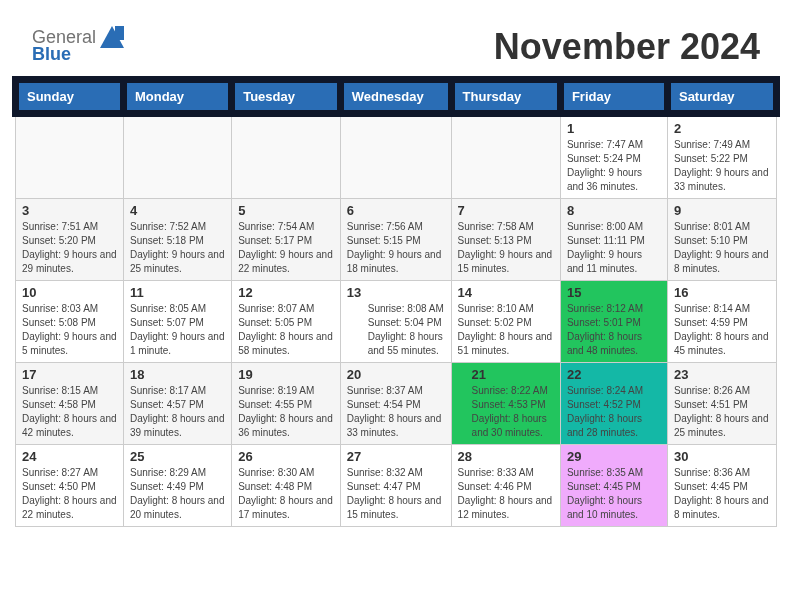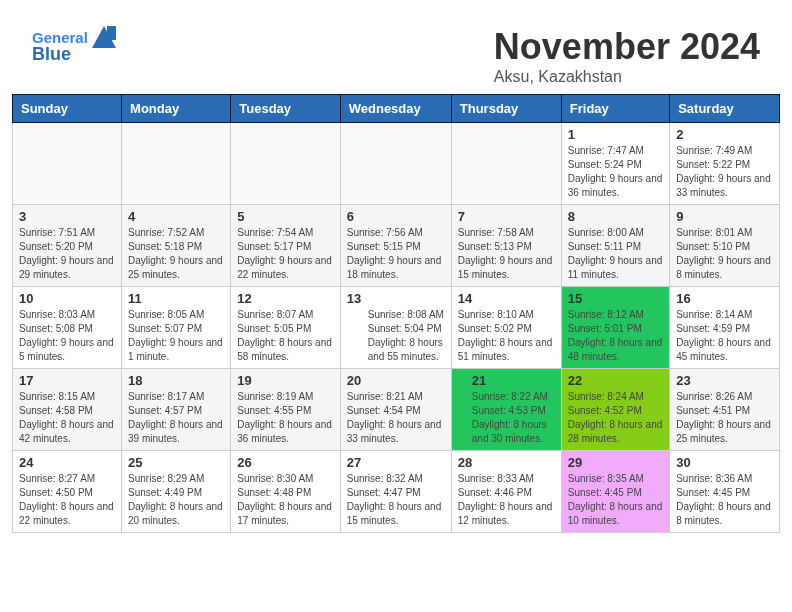--- a/index.html
+++ b/index.html
@@ -12,21 +12,21 @@
     .location-title { font-size: 16px; color: #555; }
     
     .calendar { width: 100%; border-collapse: collapse; margin: 0 0 0 0; }
     
     .calendar th {
       background-color: #2a6db5;
       color: #fff;
       text-align: left;
       padding: 6px 8px;
       font-size: 13px;
-      border: 1px solid #0f172a;
+      border: 7px solid #0f172a;
     }
     
     .calendar td {
       vertical-align: top;
       padding: 4px 6px;
       border: 1px solid #ccc;
       font-size: 10px;
       width: 113px;
       height: 80px;
       background: #fff;
@@ -43,31 +43,30 @@
     .logo-wrapper { display: flex; flex-direction: column; align-items: flex-start; }
     .logo-name-row { display: flex; align-items: center; }
   </style>
 </head>
 <body>
 
 <div style="padding: 10px 12px 0 12px;">
   <div class="header">
     <div class="logo-wrapper">
       <div class="logo-name-row">
-        <span style="font-size:15px; font-weight:bold; color:#3b82f6;">General</span>
+        <span style="font-size:18px; font-weight:normal; color:#737373;">General</span>
         <svg width="26" height="22" viewBox="0 0 26 22" style="margin: 0 2px;">
           <polygon points="2,22 14,0 26,22" fill="#2a6db5"></polygon>
           <rect x="17" y="0" width="9" height="14" fill="#2a6db5"></rect>
         </svg>
       </div>
       <span style="font-size:18px; font-weight:bold; color:#2a6db5; margin-top:-4px; display:block;">Blue</span>
     </div>
     <div class="title-block">
       <div class="month-title">November 2024</div>
-      <div class="location-title">Aksu, Kazakhstan</div>
     </div>
   </div>
 
   <table class="calendar">
     <thead>
       <tr>
         <th>Sunday</th>
         <th>Monday</th>
         <th>Tuesday</th>
         <th>Wednesday</th>
@@ -123,21 +122,21 @@
           </td>
           <td style="background: rgb(245, 245, 245);">
             <span class="day-number">7</span>
             <div class="day-info" style="white-space: pre-line;">Sunrise: 7:58 AM
 Sunset: 5:13 PM
 Daylight: 9 hours and 15 minutes.</div>
           </td>
           <td style="background: rgb(245, 245, 245);">
             <span class="day-number">8</span>
             <div class="day-info" style="white-space: pre-line;">Sunrise: 8:00 AM
-Sunset: 5:11 PM
+Sunset: 11:11 PM
 Daylight: 9 hours and 11 minutes.</div>
           </td>
           <td style="background: rgb(245, 245, 245);">
             <span class="day-number">9</span>
             <div class="day-info" style="white-space: pre-line;">Sunrise: 8:01 AM
 Sunset: 5:10 PM
 Daylight: 9 hours and 8 minutes.</div>
           </td>
         </tr>
         <tr>
@@ -198,31 +197,31 @@
 Daylight: 8 hours and 39 minutes.</div>
           </td>
           <td style="background: rgb(245, 245, 245);">
             <span class="day-number">19</span>
             <div class="day-info" style="white-space: pre-line;">Sunrise: 8:19 AM
 Sunset: 4:55 PM
 Daylight: 8 hours and 36 minutes.</div>
           </td>
           <td style="background: rgb(245, 245, 245);">
             <span class="day-number">20</span>
-            <div class="day-info" style="white-space: pre-line;">Sunrise: 8:21 AM
+            <div class="day-info" style="white-space: pre-line;">Sunrise: 8:37 AM
 Sunset: 4:54 PM
 Daylight: 8 hours and 33 minutes.</div>
           </td>
           <td style="background: #22c55e; padding-left: 20px;">
             <span class="day-number">21</span>
             <div class="day-info" style="white-space: pre-line;">Sunrise: 8:22 AM
 Sunset: 4:53 PM
 Daylight: 8 hours and 30 minutes.</div>
           </td>
-          <td style="background: #84cc16;">
+          <td style="background: #14b8a6;">
             <span class="day-number">22</span>
             <div class="day-info" style="white-space: pre-line;">Sunrise: 8:24 AM
 Sunset: 4:52 PM
 Daylight: 8 hours and 28 minutes.</div>
           </td>
           <td style="background: rgb(245, 245, 245);">
             <span class="day-number">23</span>
             <div class="day-info" style="white-space: pre-line;">Sunrise: 8:26 AM
 Sunset: 4:51 PM
 Daylight: 8 hours and 25 minutes.</div>

